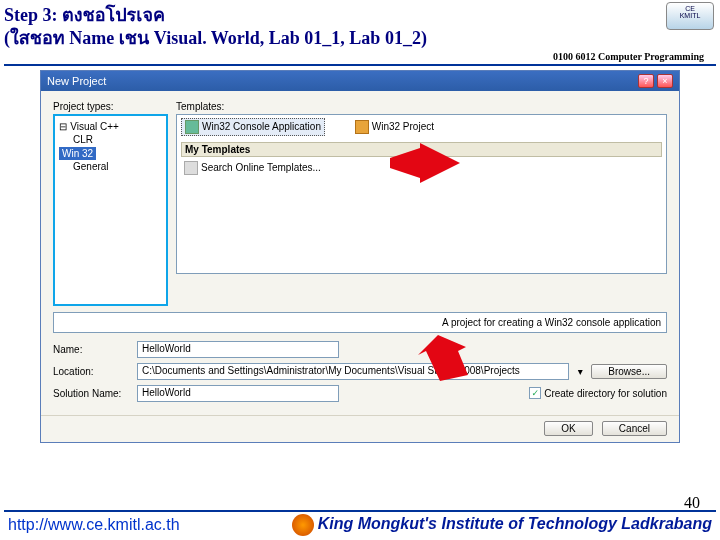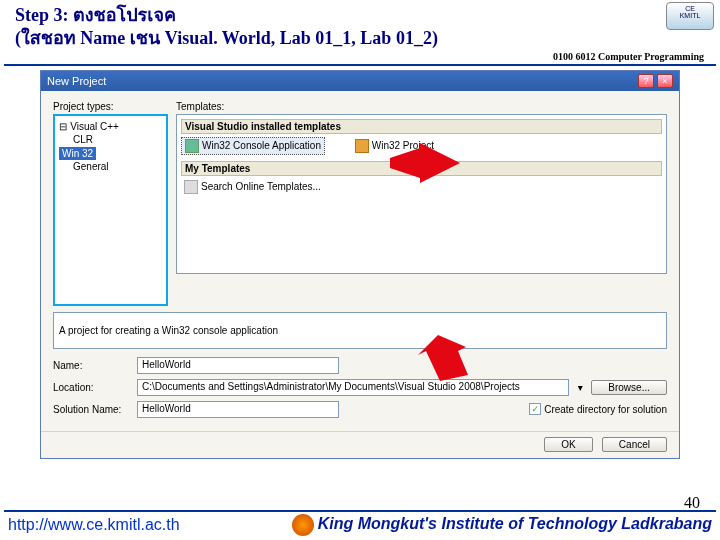--- a/index.html
+++ b/index.html
@@ -1,17 +1,17 @@
 <!DOCTYPE html>
 <html><head>
 <meta charset="utf-8">
 <style>
   * { box-sizing: border-box; margin: 0; padding: 0; font-family: Tahoma, sans-serif; }
   body { width: 720px; height: 540px; background: #fff; position: relative; overflow: hidden; }
-  .header { padding: 4px 8px 0 15px; }
+  .header { padding: 4px 8px 0 4px; }
   .step-line { font-family: "Times New Roman", serif; font-size: 18px; font-weight: bold; color: #000080; line-height: 1.3; }
   .course-line { text-align: right; font-family: "Times New Roman", serif; font-size: 10px; font-weight: bold; color: #000; padding-right: 8px; }
   .top-logo { position: absolute; top: 2px; right: 6px; width: 48px; height: 28px; background: linear-gradient(#fff,#b8d4e8); border: 1px solid #888; border-radius: 4px; font-size: 7px; text-align: center; padding-top: 2px; color: #004; }
   .hr { height: 2px; background: #003399; margin: 2px 4px 4px 4px; }
 
   .dialog { margin: 4px 40px 0 40px; border: 1px solid #5a7db9; font-size: 11px; color: #000; background: #f5f4ee; }
   .titlebar { background: linear-gradient(#3b6ec1,#2c5da8); color: #fff; padding: 3px 6px; font-size: 11px; display: flex; justify-content: space-between; align-items: center; }
   .titlebar-btns span { display: inline-block; width: 16px; height: 14px; background: linear-gradient(#fce,#f55); border: 1px solid #a33; border-radius: 2px; text-align: center; line-height: 12px; font-size: 9px; color: #fff; }
 
   .dlg-body { background: #f5f4ee; padding: 10px 12px 8px 12px; }
@@ -24,21 +24,21 @@
   .tree-child { padding-left: 14px; }
   .tree-sub { padding-left: 24px; }
   .tree-sub.sel { background: #316ac5; color: #fff; display: inline-block; padding: 0 3px; }
   .tplbox { border: 1px solid #7f9db9; background: #fff; height: 160px; padding: 3px 4px; font-size: 10px; overflow: hidden; }
   .tpl-item { display: inline-flex; align-items: center; gap: 3px; padding: 1px 3px; margin-right: 24px; }
   .tpl-item.sel { border: 1px dotted #555; background: #e4ecf7; }
   .tpl-section { font-weight: bold; background: #ece9d8; border: 1px solid #c0bda4; padding: 1px 3px; margin: 1px 0 3px 0; font-size: 10px; }
   .ico { width: 14px; height: 14px; display: inline-block; background: #6b9; border: 1px solid #696; }
   .ico.pj { background: #e8a43a; border-color: #b37218; }
 
-  .desc { margin-top: 6px; border: 1px solid #7f9db9; background: #fff; padding: 12px 5px; font-size: 10px; }
+  .desc { margin-top: 6px; border: 1px solid #7f9db9; background: #fff; padding: 4px 5px; font-size: 10px; text-align: right; }
 
   .form { margin-top: 8px; font-size: 10px; }
   .form-row { display: flex; align-items: center; margin-bottom: 5px; gap: 6px; }
   .form-row .flabel { width: 78px; }
   .txt { border: 1px solid #7f9db9; background: #fff; padding: 1px 4px; font-size: 10px; flex: 1; height: 17px; }
   .txt.short { flex: none; width: 202px; }
   .btn-s { border: 1px solid #888; background: linear-gradient(#fefefe,#e4e2da); padding: 1px 16px; font-size: 10px; border-radius: 2px; }
   .chk { display: inline-flex; align-items: center; gap: 3px; font-size: 10px; }
   .chkbox { width: 12px; height: 12px; border: 1px solid #7f9db9; background: #fff; display: inline-flex; align-items: center; justify-content: center; font-size: 9px; color: #2a5; }
 
@@ -85,21 +85,20 @@
         <div class="treebox">
           <div class="tree-root">Visual C++</div>
           <div class="tree-child">CLR</div>
           <div><span class="tree-sub sel">Win 32</span></div>
           <div class="tree-child">General</div>
         </div>
       </div>
       <div class="col-right">
         <div class="lbl">Templates:</div>
         <div class="tplbox">
-          <div class="tpl-section">Visual Studio installed templates</div>
           <div>
             <span class="tpl-item sel">
                 <span class="ico"></span>
                 <span>Win32 Console Application</span>
               </span>
             <span class="tpl-item">
                 <span class="ico pj"></span>
                 <span>Win32 Project</span>
               </span>
           </div>

